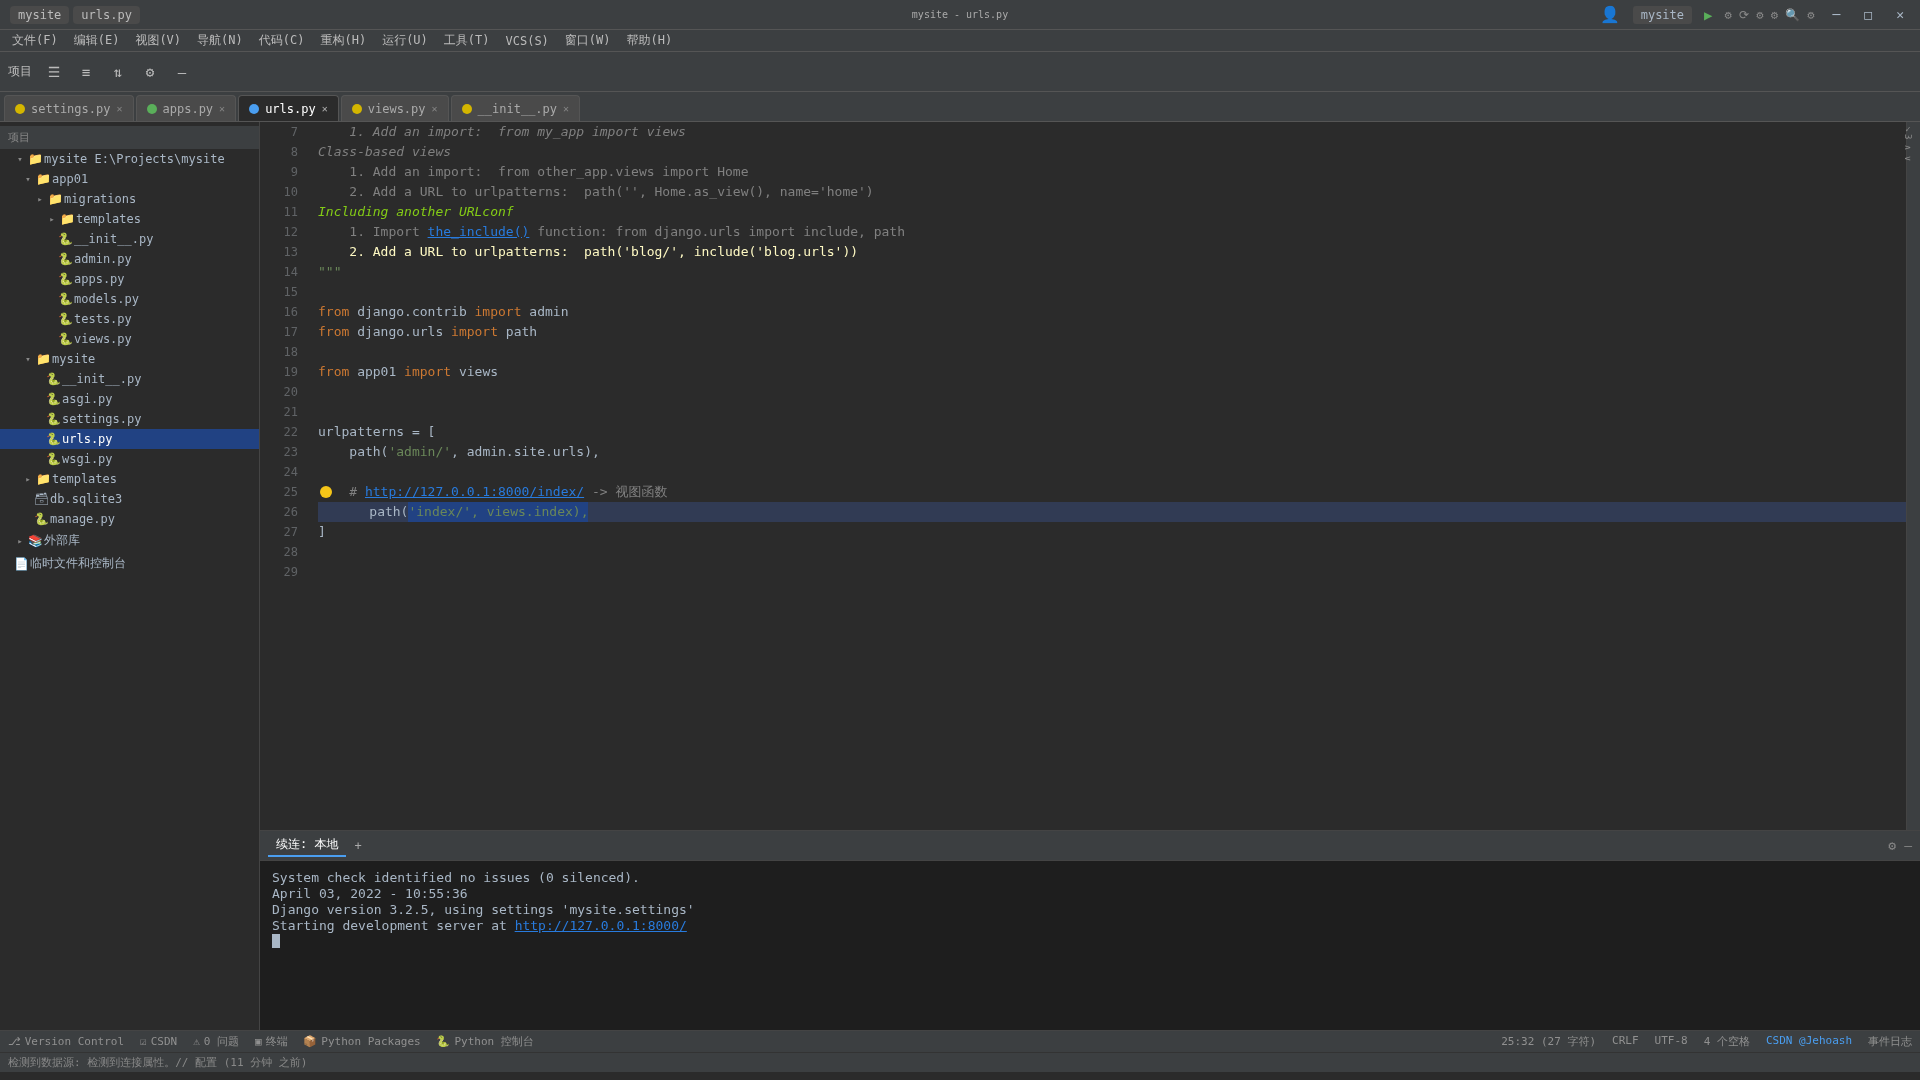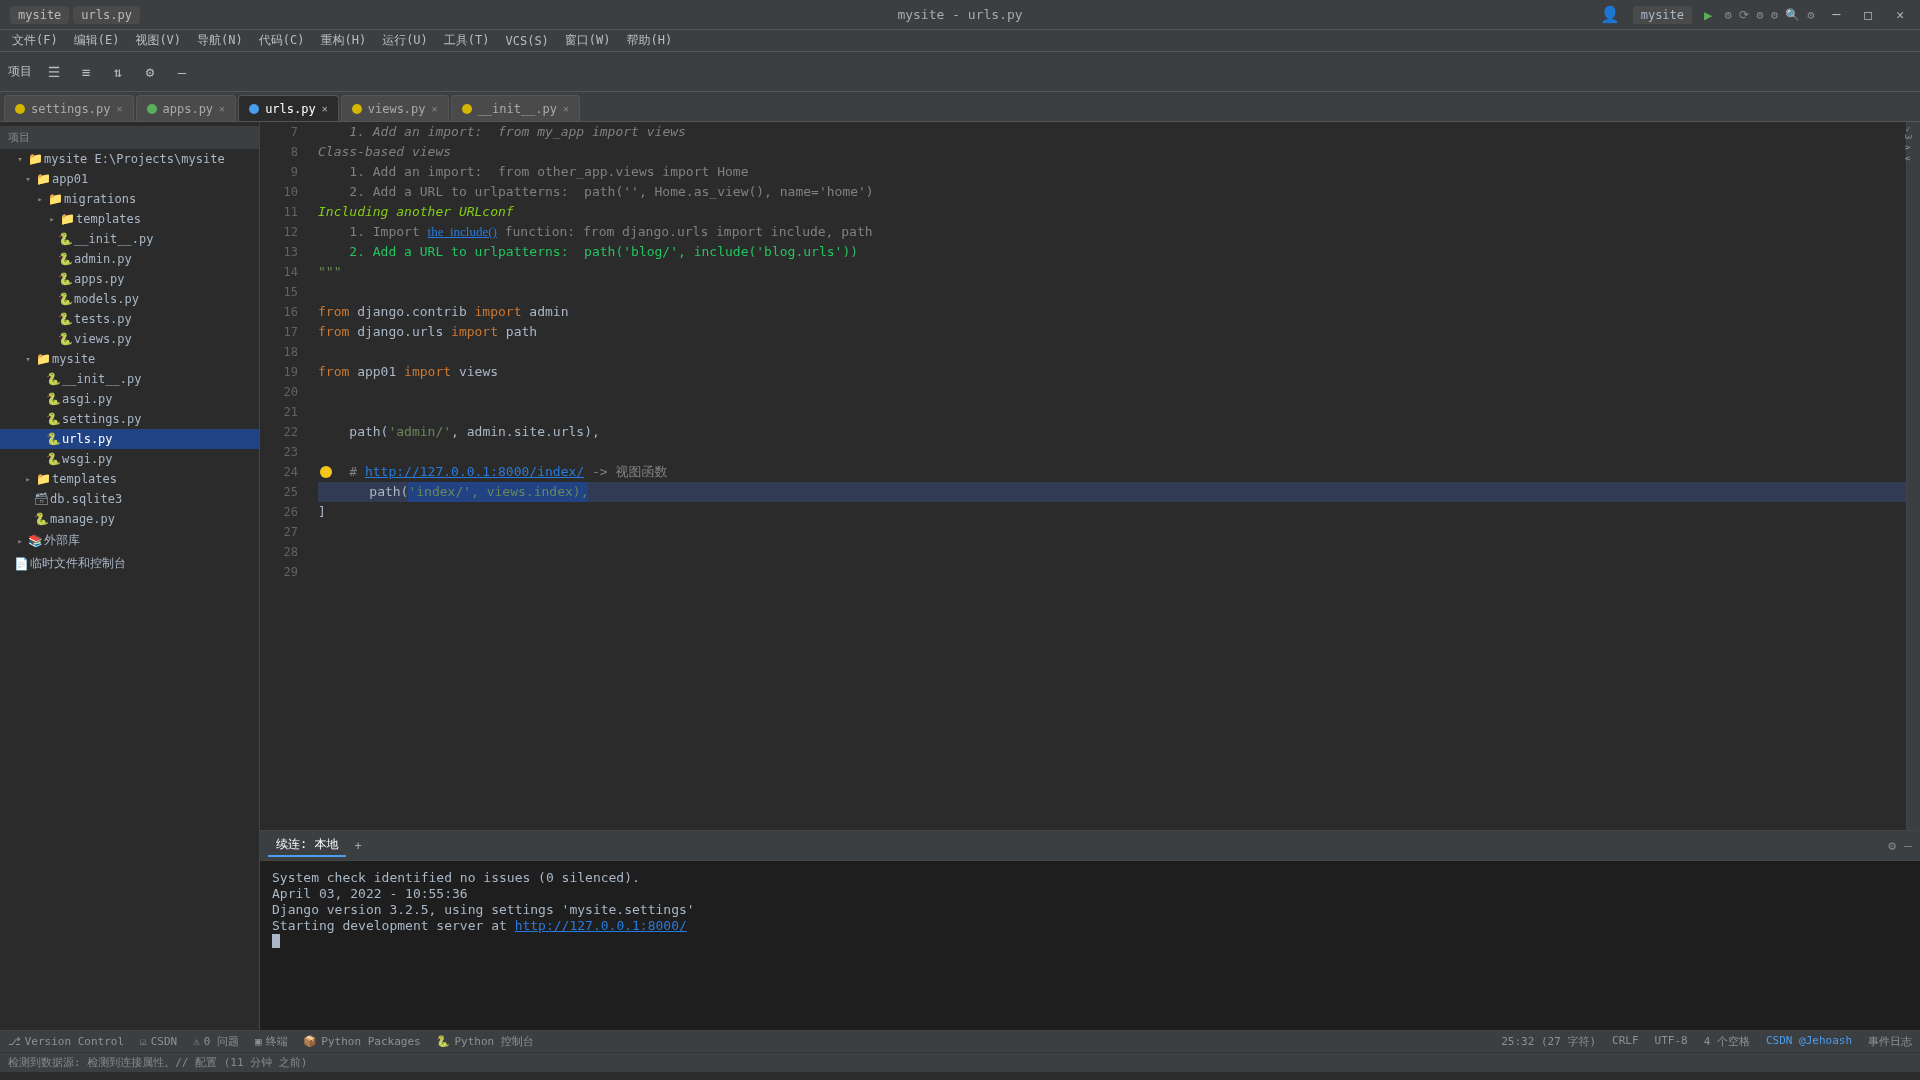--- a/index.html
+++ b/index.html
@@ -295,21 +295,21 @@
 </head>
 <body>
 
 <div class="title-bar">
   <div class="title-bar-left">
     <div class="title-bar-tabs">
       <div class="title-tab">mysite</div>
       <div class="title-tab">urls.py</div>
     </div>
   </div>
-  <div style="position:absolute; left:50%; transform:translateX(-50%); font-size:13px; color:#aaa;">mysite - urls.py</div>
+  <div style="position:absolute; left:50%; transform:translateX(-50%); font-size:10px; color:#aaa;">mysite - urls.py</div>
   <div class="title-bar-right">
     <span style="font-size:16px; cursor:pointer;">👤</span>
     <span style="font-size:12px; cursor:pointer; background:#4a4a4a; padding:2px 8px; border-radius:3px;">mysite</span>
     <span style="font-size:14px; cursor:pointer; color:#5aaf5a;">▶</span>
     <span style="font-size:12px; color:#888;">⚙ ⟳ ⚙ ⚙ 🔍 ⚙</span>
     <span style="cursor:pointer; padding:0 6px;">─</span>
     <span style="cursor:pointer; padding:0 6px;">□</span>
     <span style="cursor:pointer; padding:0 6px;">✕</span>
   </div>
 </div>
@@ -577,25 +577,25 @@
 
         <div class="code-line">
           <span style="color:#808080;">    2. Add a URL to urlpatterns:  path('', Home.as_view(), name='home')</span>
         </div>
 
         <div class="code-line">
           <span style="color:#84cc16; font-style:italic;">Including another URLconf</span>
         </div>
 
         <div class="code-line">
-          <span style="color:#808080;">    1. Import <span style="color:#287bde; text-decoration:underline;font-family:Liberation Serif, serif;">the_include()</span> function: from django.urls import include, path</span>
-        </div>
-
-        <div class="code-line">
-          <span style="color:#22c55e;">    2. Add a URL to urlpatterns:  path('blog/', include('blog.urls'))</span>
+          <span style="color:#808080;">    1. Import <span style="color:#287bde; text-decoration:underline;">the_include()</span> function: from django.urls import include, path</span>
+        </div>
+
+        <div class="code-line">
+          <span style="color:#fef9c3;">    2. Add a URL to urlpatterns:  path('blog/', include('blog.urls'))</span>
         </div>
 
         <div class="code-line">
           <span style="color:#6a8759;">"""</span>
         </div>
 
         <div class="code-line">&nbsp;</div>
 
         <div class="code-line">
           <span style="color:#cc7832;">from </span><span>django.contrib </span><span style="color:#cc7832;">import </span><span>admin</span>
@@ -608,20 +608,23 @@
         <div class="code-line">&nbsp;</div>
 
         <div class="code-line">
           <span style="color:#cc7832;">from </span><span>app01 </span><span style="color:#cc7832;">import </span><span>views</span>
         </div>
 
         <div class="code-line">&nbsp;</div>
 
         <div class="code-line">&nbsp;</div>
 
+        <div class="code-line">
+          <span>urlpatterns = [</span>
+        </div>
 
         <div class="code-line">
           <span>    path(</span><span style="color:#6a8759;">'admin/'</span><span>, admin.site.urls),</span>
         </div>
 
         <div class="code-line">&nbsp;</div>
 
         <div class="code-line">
           <span style="color:#808080;">    # </span><span style="color:#287bde; text-decoration:underline;">http://127.0.0.1:8000/index/</span><span style="color:#808080;"> -&gt; 视图函数</span>
         </div>

